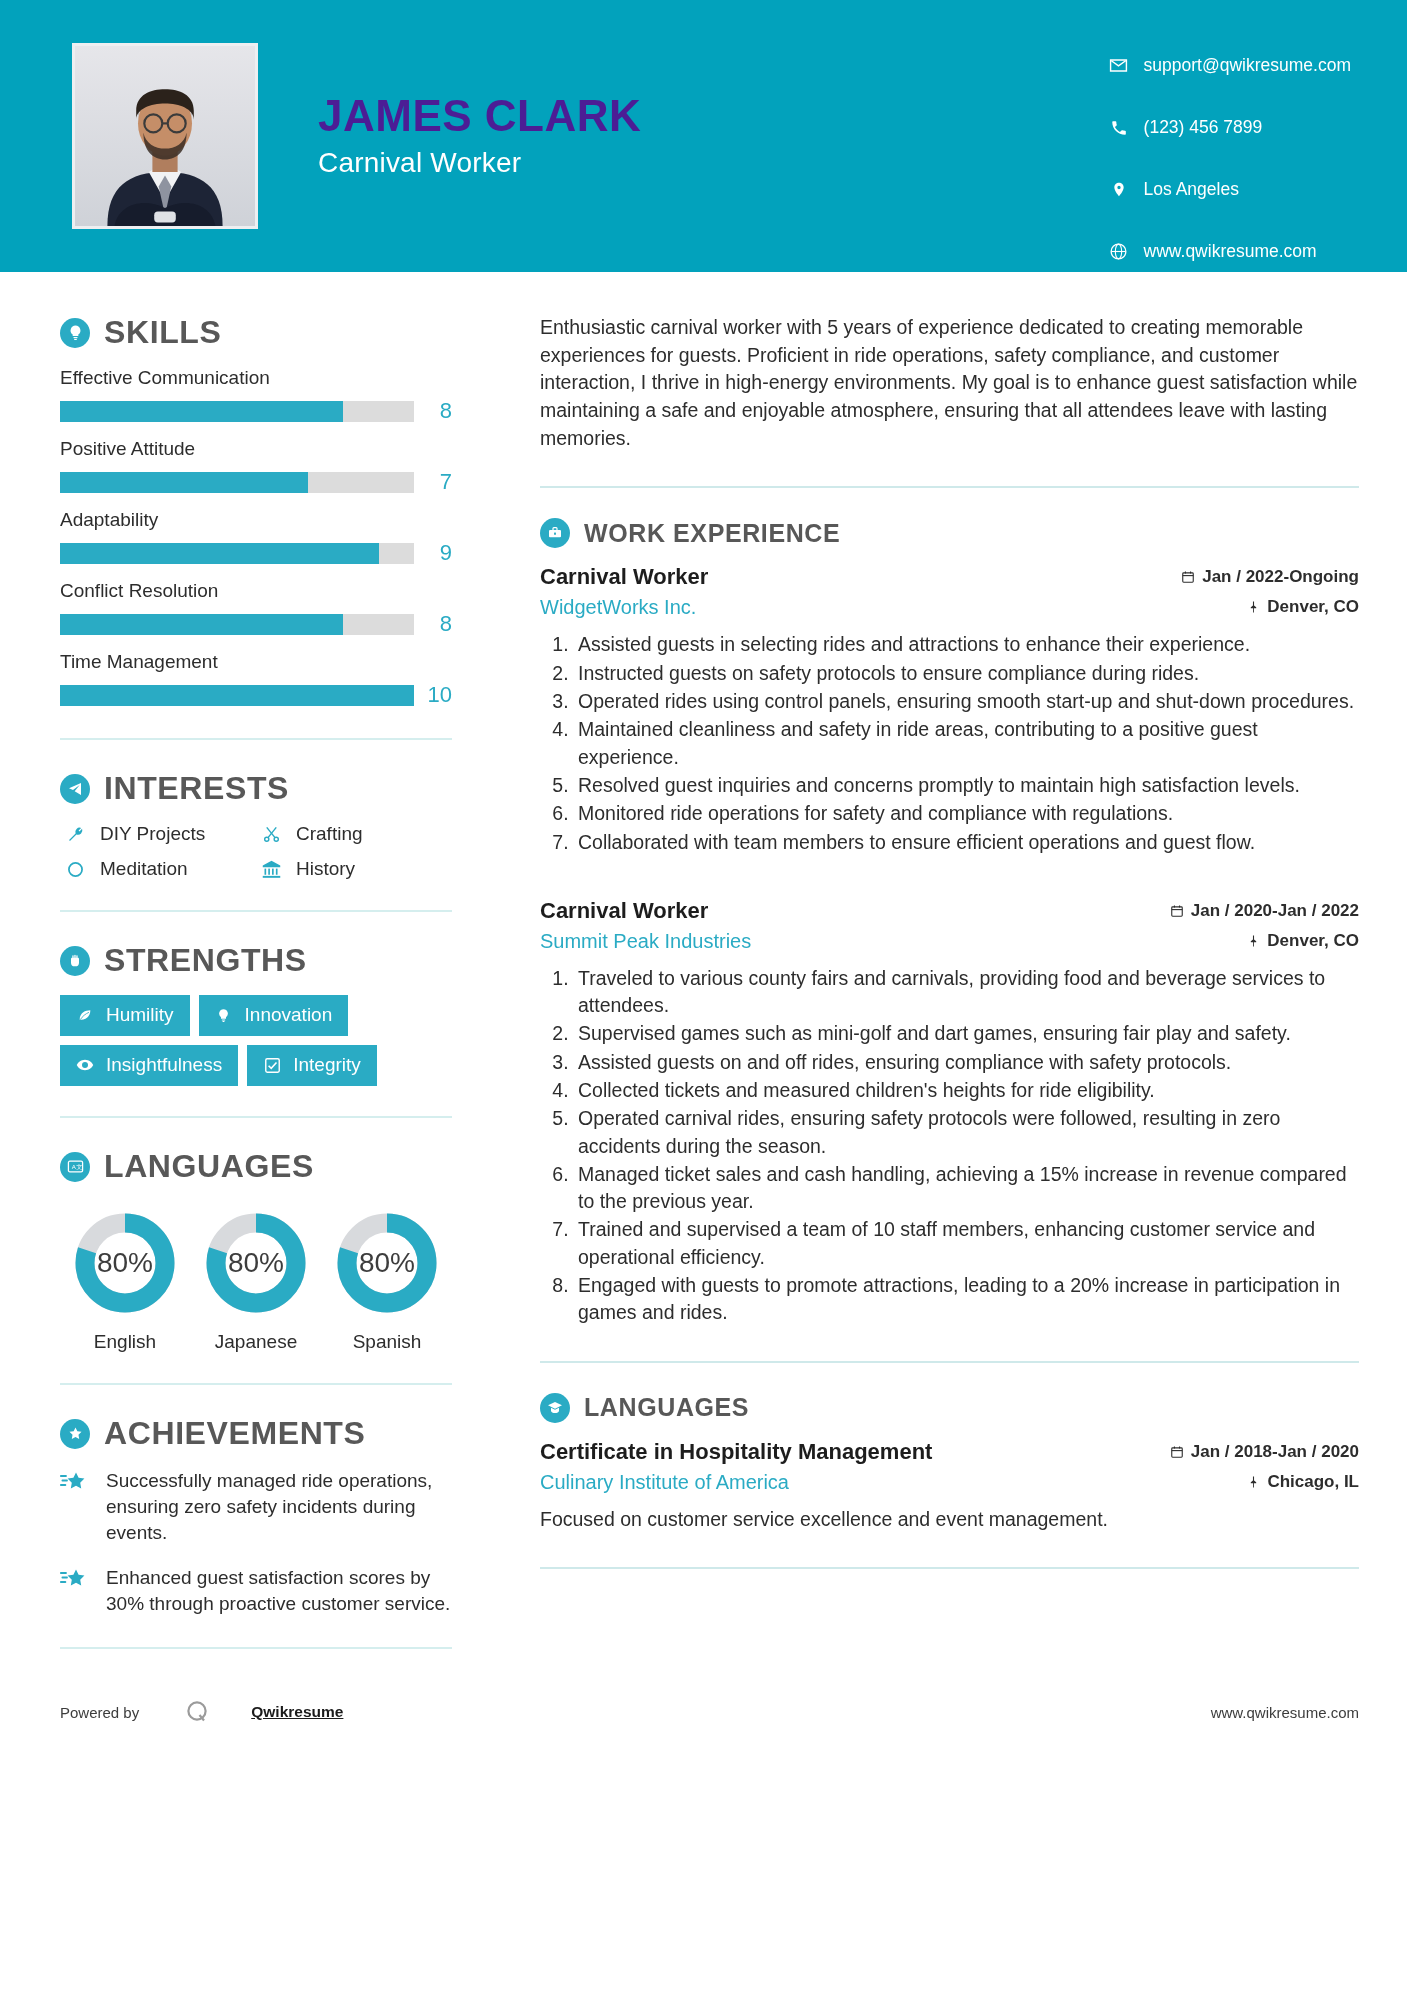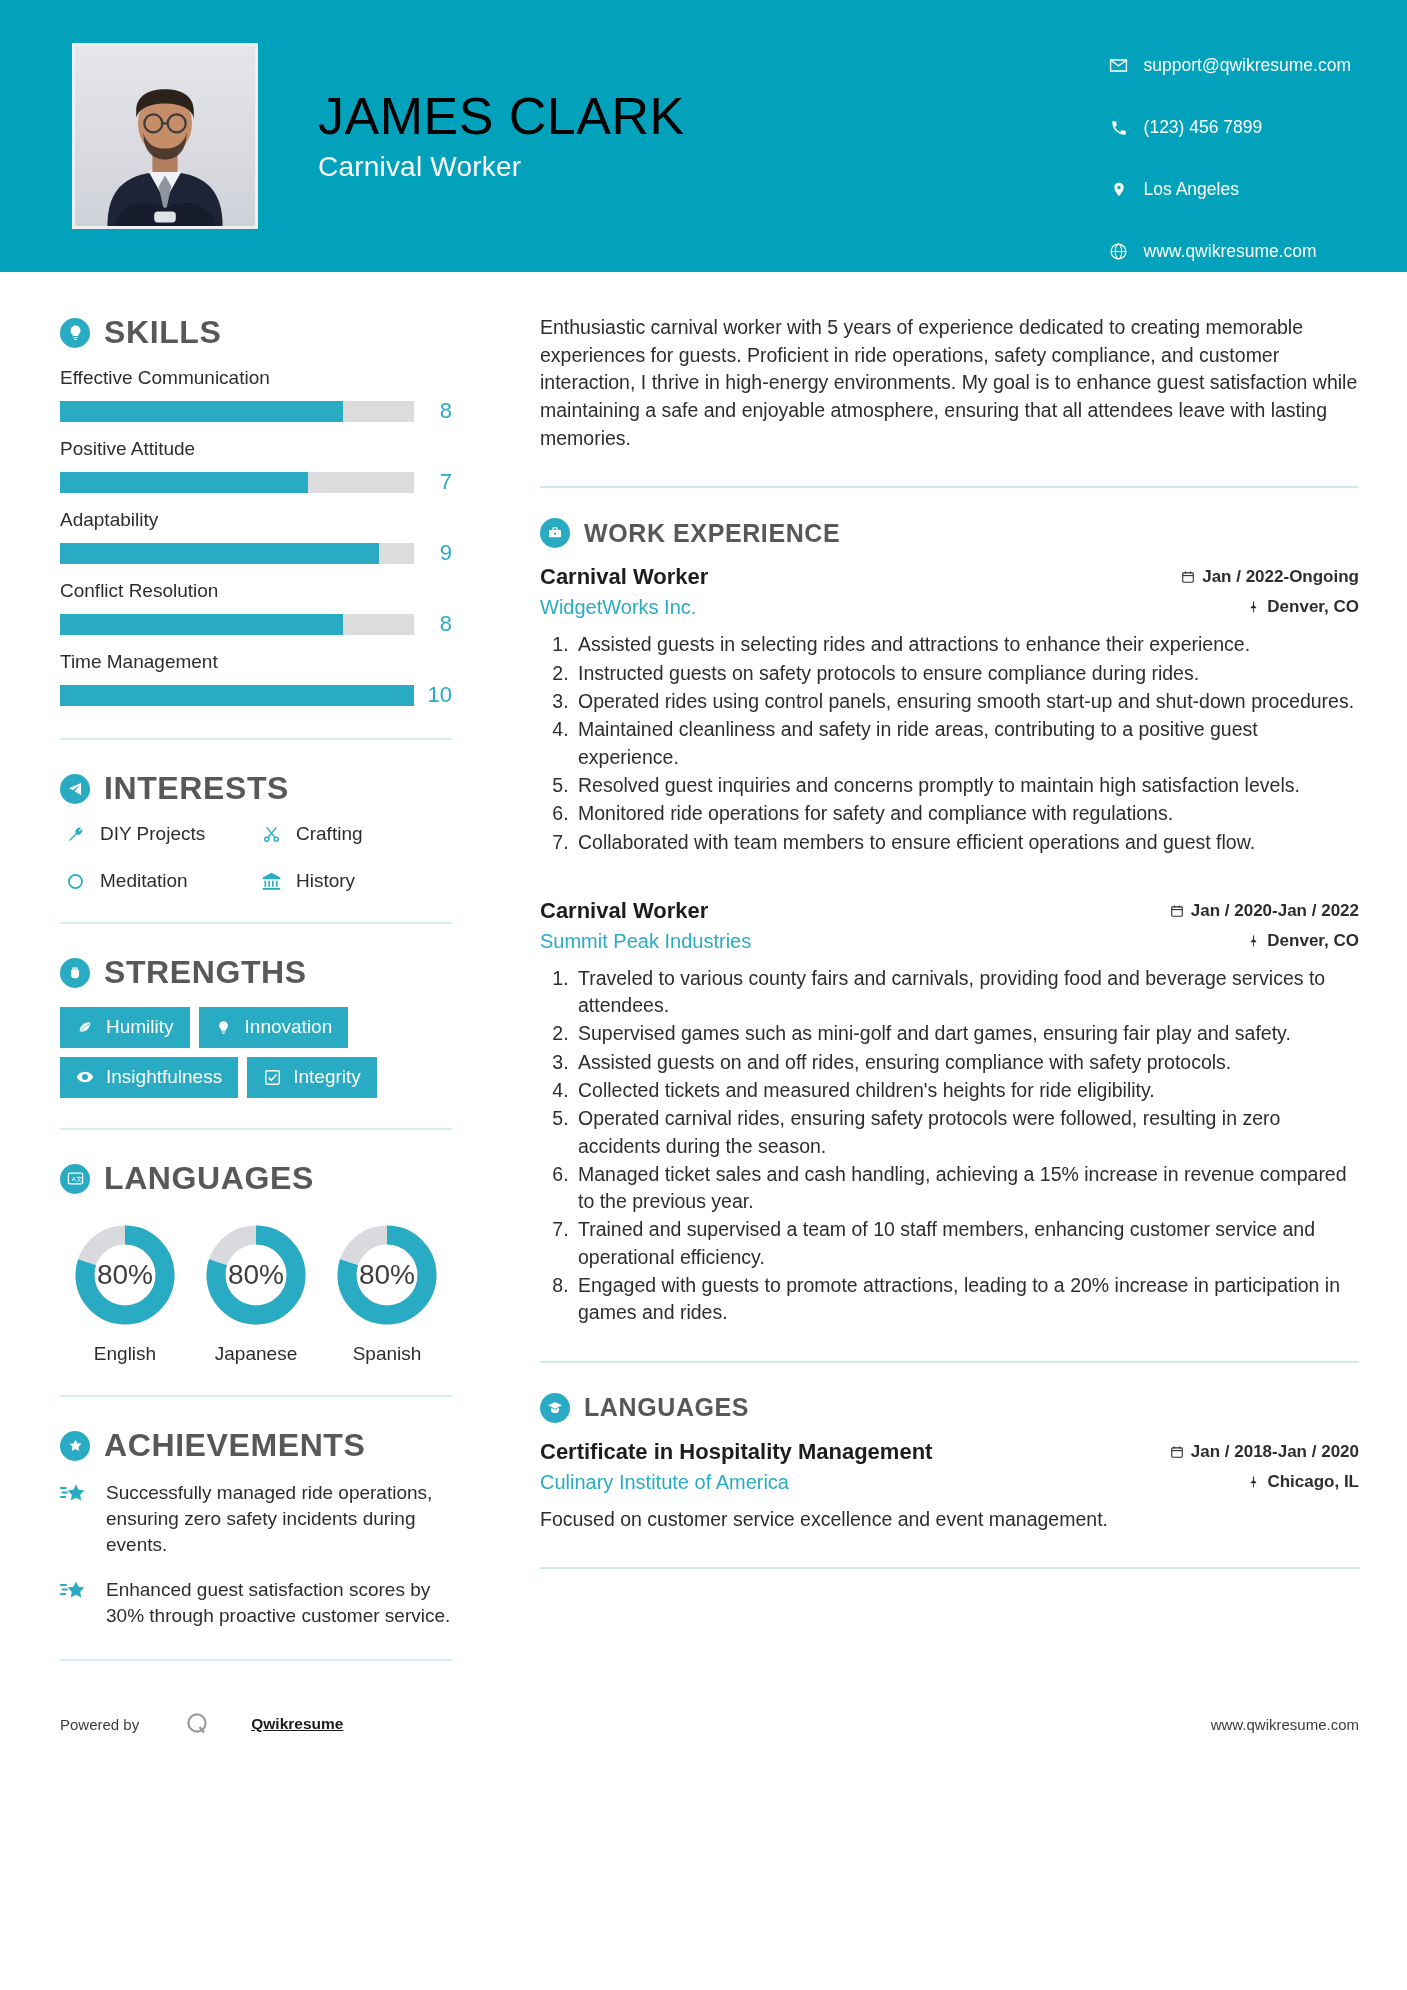--- a/index.html
+++ b/index.html
@@ -31,23 +31,23 @@
     border: 3px solid rgba(255,255,255,0.55);
     background: #d9dbe0;
     flex: none;
     position: relative;
     overflow: hidden;
   }
   .photo-frame svg { display: block; width: 100%; height: 100%; }
 
   .name-block { margin-left: 60px; flex: 1; }
   .name {
-    color: #000000;
-    font-size: 52px;
-    font-weight: 400;
+    color: #4c1d95;
+    font-size: 44px;
+    font-weight: 700;
     letter-spacing: 0.5px;
     line-height: 1.05;
   }
   .job-title {
     color: #ffffff;
     font-size: 28px;
     font-weight: 400;
     margin-top: 8px;
     letter-spacing: 0.2px;
   }
@@ -136,21 +136,21 @@
     font-weight: 400;
     width: 38px;
     text-align: right;
     flex: none;
   }
 
   
   .interest-grid {
     display: grid;
     grid-template-columns: 1fr 1fr;
-    row-gap: 25px;
+    row-gap: 13px;
   }
   .interest-item {
     display: flex;
     align-items: center;
     font-size: 19px;
     color: #2d2d2d;
   }
   .interest-icon {
     width: 30px; flex: none;
     display: flex; justify-content: center; align-items: center;

